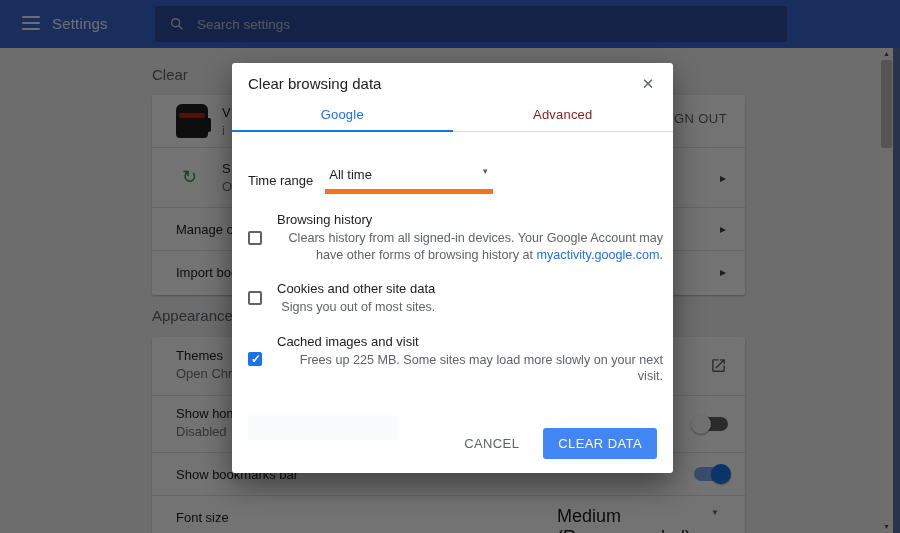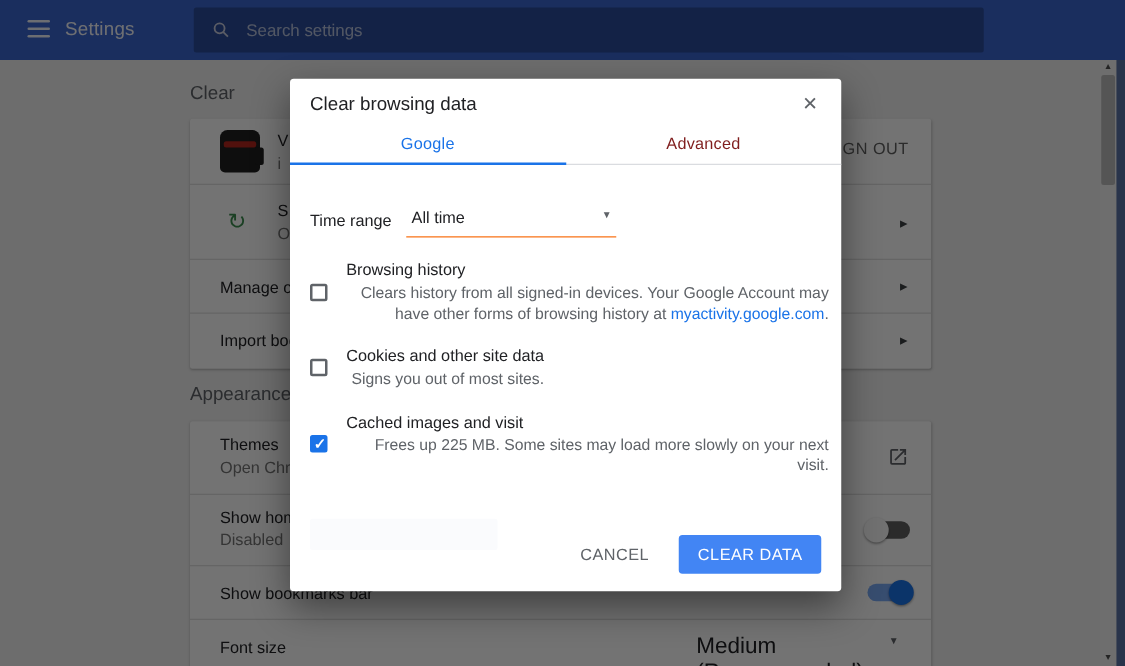--- a/index.html
+++ b/index.html
@@ -79,21 +79,21 @@
   .dialog { position:absolute; left:232px; top:63px; width:441px; height:410px; background:#fff; border-radius:3px; box-shadow:0 12px 30px rgba(0,0,0,.45); }
   .dlg-title { position:absolute; left:16px; top:12px; font-size:15px; color:#202124; }
   .dlg-close { position:absolute; right:14px; top:10px; width:22px; height:22px; text-align:center; line-height:22px; font-size:15px; color:#5f6368; cursor:pointer; }
   .tabs { position:absolute; left:0; top:37px; width:100%; height:32px; display:flex; border-bottom:1px solid #dadce0; }
   .tab { flex:1; text-align:center; font-size:13px; font-weight:500; line-height:30px; color:#7f1d1d; cursor:pointer; letter-spacing:.2px; }
   .tab.active { color:#1a73e8; border-bottom:2px solid #1a73e8; margin-bottom:-1px; }
   .dlg-body { position:absolute; left:16px; right:10px; top:70px;margin-top:20px; }
 
   .time-row { display:flex; align-items:flex-end; margin-top:12px; }
   .time-label { font-size:13px; color:#202124; padding-bottom:6px; }
-  .time-select { position:relative; margin-left:12px; width:168px; border-bottom:1px solid #f97316; padding:0 2px 6px 4px; cursor:pointer; }
+  .time-select { position:relative; margin-left:12px; width:168px; border-bottom:5px solid #f97316; padding:0 2px 6px 4px; cursor:pointer; }
   .time-select .val { font-size:13px; color:#202124; }
   .time-select .select-arrow { top:2px; }
 
   .cb-item { display:flex; align-items:center; margin-top:18px; }
   .cb { flex:0 0 14px; width:14px; height:14px; border:2px solid #5f6368; border-radius:2px; margin-right:15px; position:relative; cursor:pointer; }
   .cb.checked { background:#1a73e8; border-color:#1a73e8; }
   .cb.checked::after { content:"✓"; position:absolute; left:1px; top:-2px; color:#fff; font-size:12px; font-weight:bold; }
   .cb-title { font-size:13px; color:#202124; }
   .cb-desc { font-size:12.6px; color:#5f6368; line-height:16.5px; margin-top:3px;text-align:right; }
   .cb-desc a { color:#1a73e8; text-decoration:none; cursor:pointer; }

